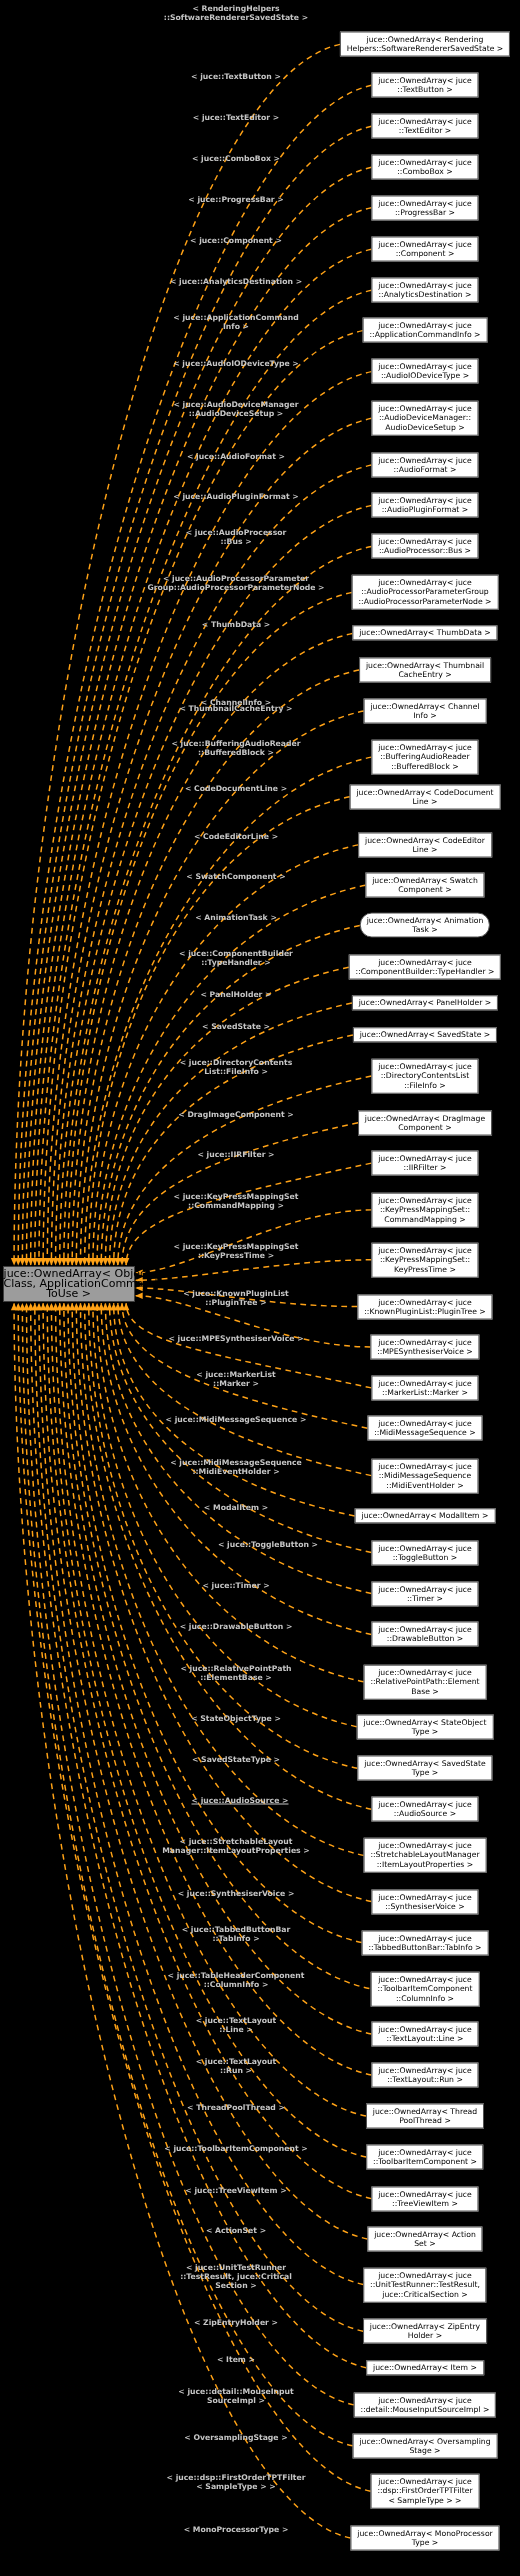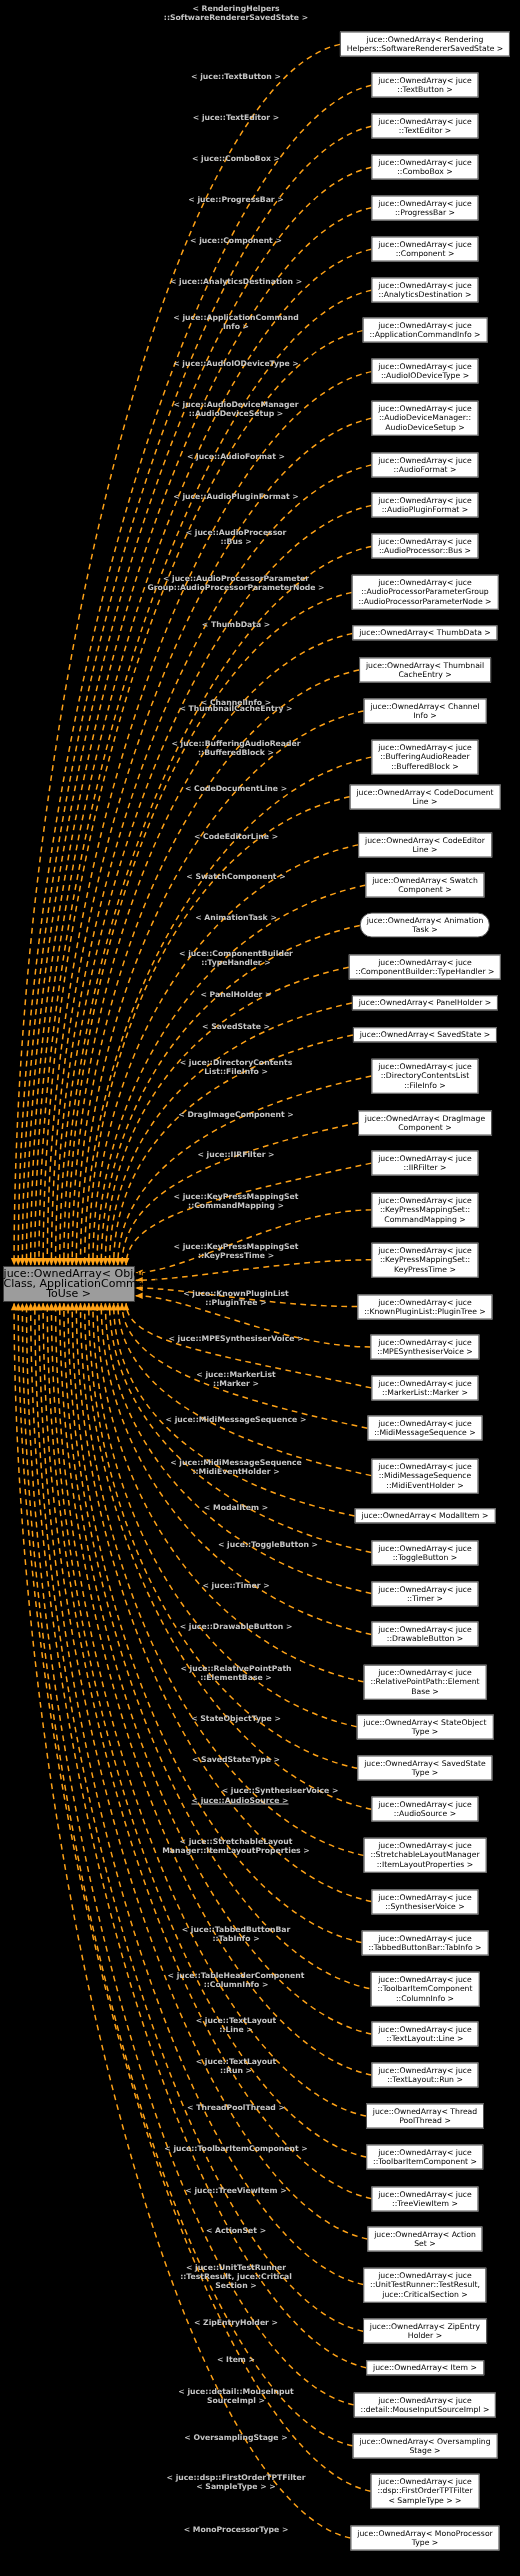--- a/index.html
+++ b/index.html
@@ -438,21 +438,21 @@
     </div>
     <div class="edge-label" style="left: 236px; top: 1846px;">
       <div>&lt; juce::StretchableLayout</div>
       <div>Manager::ItemLayoutProperties &gt;</div>
     </div>
     <div class="inst-box" style="left: 425px; top: 1855px;">
       <div>juce::OwnedArray&lt; juce</div>
       <div>::StretchableLayoutManager</div>
       <div>::ItemLayoutProperties &gt;</div>
     </div>
-    <div class="edge-label" style="left: 236px; top: 1790px; margin-left: 44px;">
+    <div class="edge-label" style="left: 236px; top: 1893px;">
       <div>&lt; juce::SynthesiserVoice &gt;</div>
     </div>
     <div class="inst-box" style="left: 425px; top: 1902px;">
       <div>juce::OwnedArray&lt; juce</div>
       <div>::SynthesiserVoice &gt;</div>
     </div>
     <div class="edge-label" style="left: 236px; top: 1934px;">
       <div>&lt; juce::TabbedButtonBar</div>
       <div>::TabInfo &gt;</div>
     </div>

